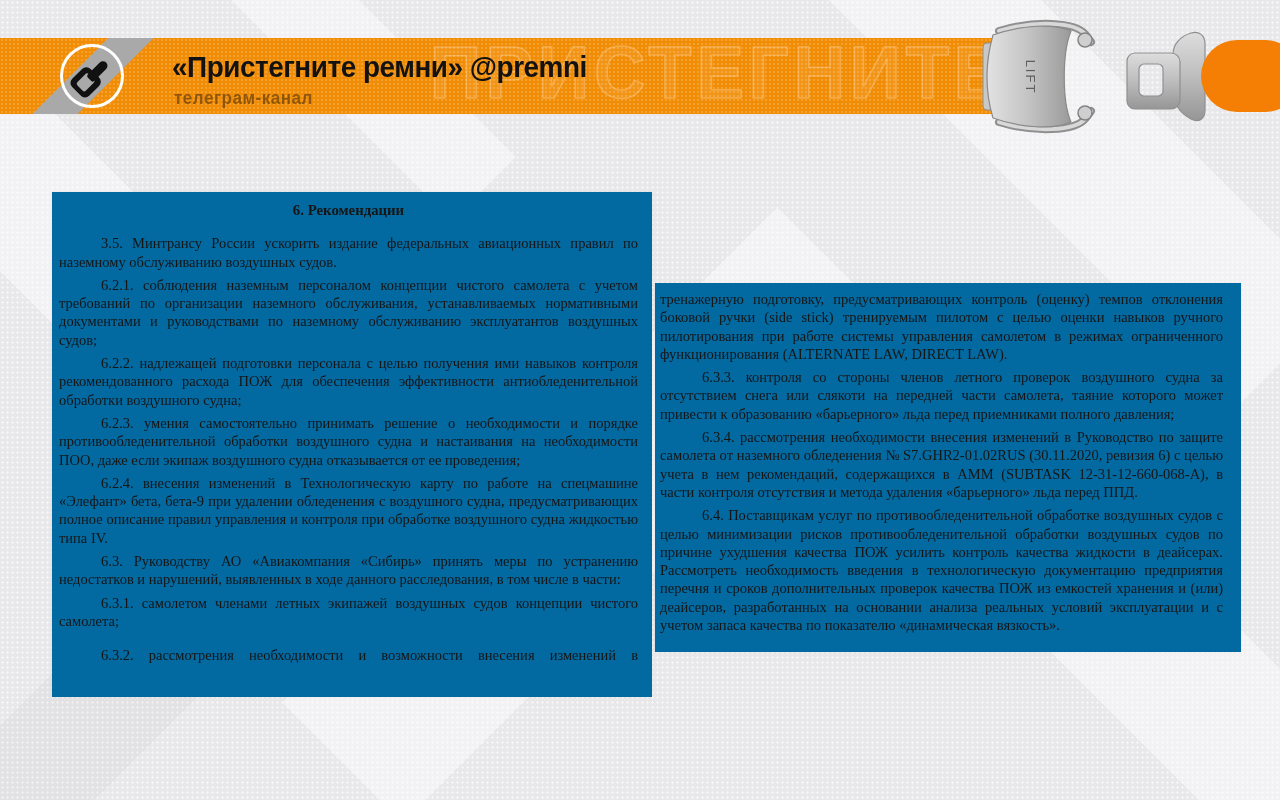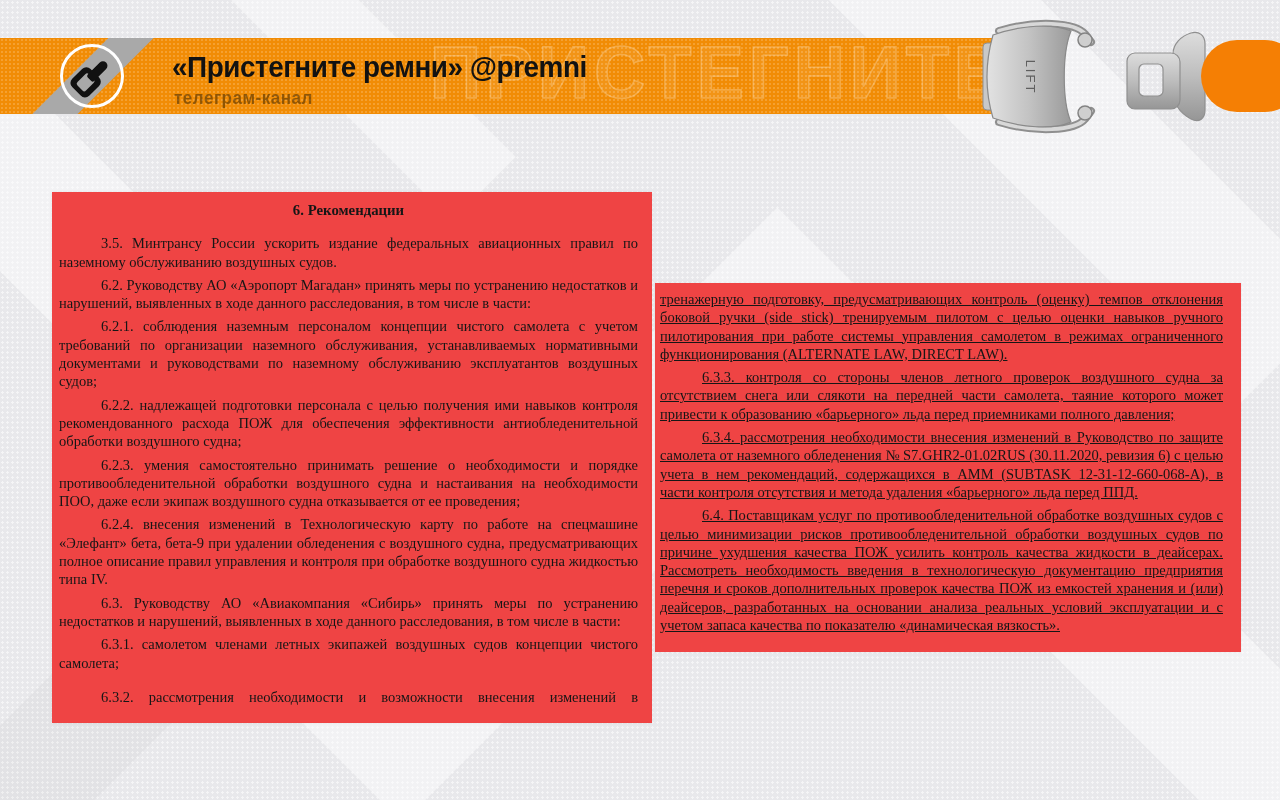--- a/index.html
+++ b/index.html
@@ -52,29 +52,29 @@
   }
   .banner-subtitle{
     position:absolute;left:174px;top:50px;
     font-size:18px;font-weight:bold;color:rgba(45,28,0,0.5);letter-spacing:0.5px;
     transform:scaleX(0.95);transform-origin:left top;
   }
   .belt-svg{position:absolute;left:975px;top:14px;z-index:3;}
 
   
   .panel{
-    position:absolute;background:#ef4444;
+    position:absolute;background:#0369a1;
     font-family:"Liberation Serif", serif;color:#161616;
     font-size:14.5px;line-height:18.3px;
     box-shadow:0 0 2px rgba(0,0,0,0.08);
   }
   .panel-left{left:52px;top:192px;width:600px;box-sizing:border-box;
     padding:9px 14px 12px 7px;min-height:505px;}
   .panel-right{left:655px;top:283px;width:586px;box-sizing:border-box;
-    padding:7px 18px 13px 5px;min-height:345px;text-decoration:underline;}
+    padding:7px 18px 13px 5px;min-height:345px;}
   .doc-heading{
     margin:0 0 15px 0;text-align:center;font-weight:bold;font-size:14.8px;
   }
   .doc p{
     margin:0 0 5px 0;text-indent:42px;text-align:justify;
   }
   .doc p.no-indent{text-indent:0;}
   .doc p.justify-last{text-align-last:justify;margin-top:16px;}
 </style>
 </head>
@@ -133,21 +133,20 @@
          M17,50 a5,5 0 0 0 -5,5 v22 a5,5 0 0 0 5,5 h14 a5,5 0 0 0 5,-5 v-22 a5,5 0 0 0 -5,-5 z"></path>
   </g>
 
   <rect x="226" y="26" width="100" height="72" rx="36" fill="#f57f04"></rect>
 </svg>
 
 <div class="panel panel-left doc">
   <h3 class="doc-heading">6. Рекомендации</h3>
   <div>
       <p>3.5. Минтрансу России ускорить издание федеральных авиационных правил по наземному обслуживанию воздушных судов.</p>
-      <p>6.2. Руководству АО «Аэропорт Магадан» принять меры по устранению недостатков и нарушений, выявленных в ходе данного расследования, в том числе в части:</p>
       <p>6.2.1. соблюдения наземным персоналом концепции чистого самолета с учетом требований по организации наземного обслуживания, устанавливаемых нормативными документами и руководствами по наземному обслуживанию эксплуатантов воздушных судов;</p>
       <p>6.2.2. надлежащей подготовки персонала с целью получения ими навыков контроля рекомендованного расхода ПОЖ для обеспечения эффективности антиобледенительной обработки воздушного судна;</p>
       <p>6.2.3. умения самостоятельно принимать решение о необходимости и порядке противообледенительной обработки воздушного судна и настаивания на необходимости ПОО, даже если экипаж воздушного судна отказывается от ее проведения;</p>
       <p>6.2.4. внесения изменений в Технологическую карту по работе на спецмашине «Элефант» бета, бета-9 при удалении обледенения с воздушного судна, предусматривающих полное описание правил управления и контроля при обработке воздушного судна жидкостью типа IV.</p>
       <p>6.3. Руководству АО «Авиакомпания «Сибирь» принять меры по устранению недостатков и нарушений, выявленных в ходе данного расследования, в том числе в части:</p>
       <p>6.3.1. самолетом членами летных экипажей воздушных судов концепции чистого самолета;</p>
       <p class="justify-last">6.3.2. рассмотрения необходимости и возможности внесения изменений в</p>
     </div>
 </div>
 

